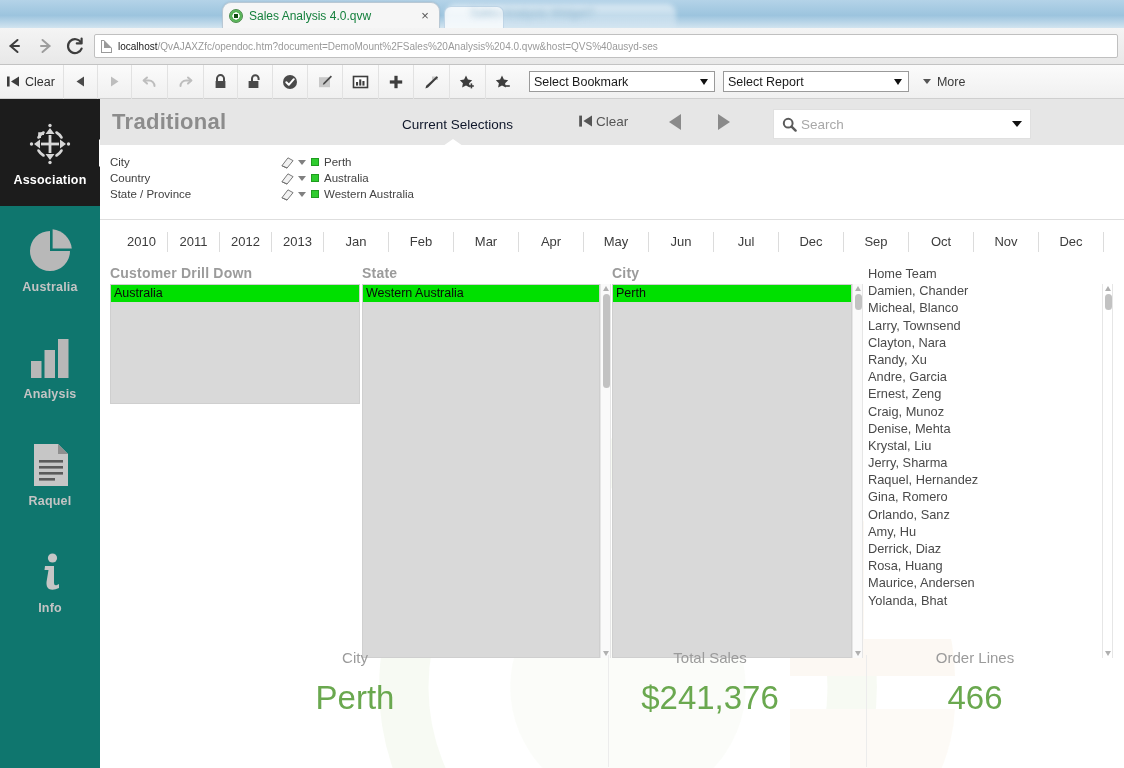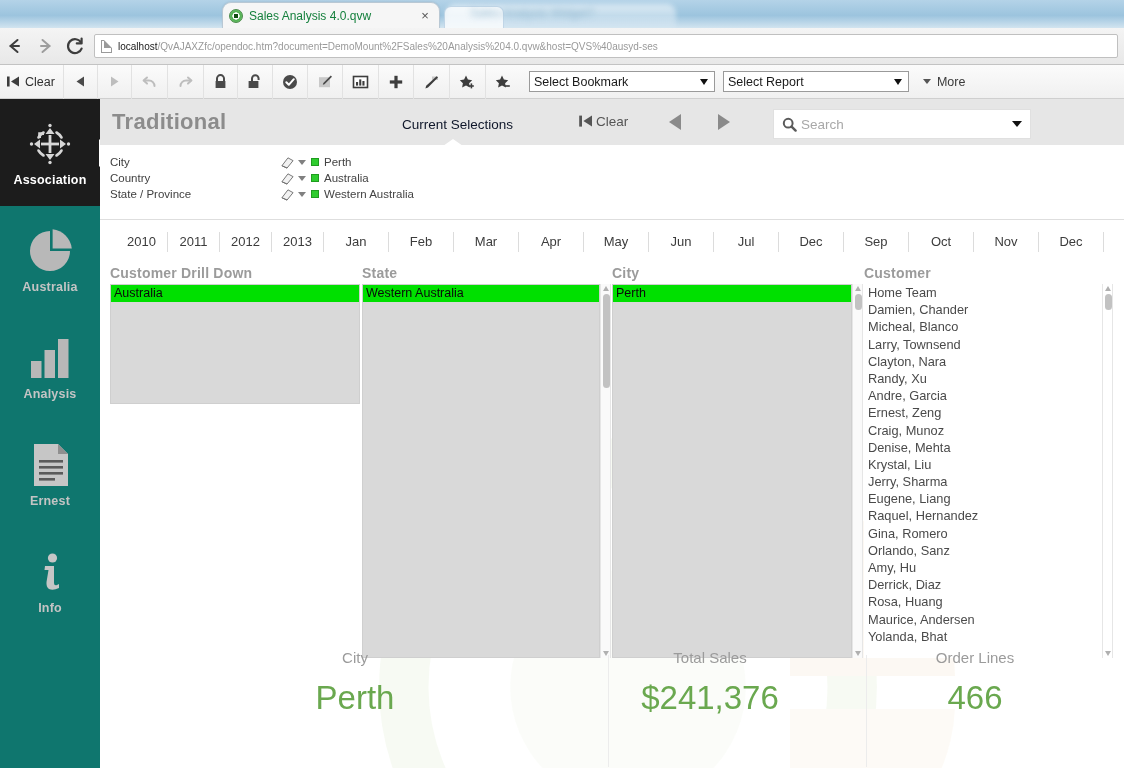--- a/index.html
+++ b/index.html
@@ -467,21 +467,21 @@
     <svg class="side-icon" viewBox="0 0 50 50">
       <path d="M9 4 L33 4 L43 14 L43 46 L9 46 Z" fill="#c6c6c6"></path>
       <path d="M33 4 L43 14 L33 14 Z" fill="#8f8f8f"></path>
       <g fill="#5a5a5a">
         <rect x="14" y="20" width="24" height="2.6"></rect>
         <rect x="14" y="26" width="24" height="2.6"></rect>
         <rect x="14" y="32" width="24" height="2.6"></rect>
         <rect x="14" y="38" width="16" height="2.6"></rect>
       </g>
     </svg>
-    <span class="side-label">Ernest</span>
+    <span class="side-label">Raquel</span>
   </div>
 
   <div class="side-item">
     <svg class="side-icon" viewBox="0 0 50 50">
       <circle cx="27.5" cy="11" r="4.6" fill="#c6c6c6"></circle>
       <path d="M29 19 L29 36 Q29 39 32 38 L34 37 L34 41 Q28 44 24 42 Q21 40 21.5 35 L23.5 23 L19.5 23 L20 19 Z" fill="#c6c6c6"></path>
     </svg>
     <span class="side-label">Info</span>
   </div>
 </div>
@@ -612,35 +612,33 @@
       <div class="lb-row sel">Perth</div>
     </div>
   </div>
   <div class="lb-scroll" style="left:752px; top:185px; height:374px;">
     <span class="ar up"></span>
     <span class="thumb" style="top:10px; height:16px;"></span>
     <span class="ar dn"></span>
   </div>
 
   <div class="lb" style="left:764px; width:236px;">
-    <div class="lb-title">Customer</div>
     <div class="lb-body plain" style="height:374px;" id="customer-rows">
         <div class="lb-row">Home Team</div>
         <div class="lb-row">Damien, Chander</div>
         <div class="lb-row">Micheal, Blanco</div>
         <div class="lb-row">Larry, Townsend</div>
         <div class="lb-row">Clayton, Nara</div>
         <div class="lb-row">Randy, Xu</div>
         <div class="lb-row">Andre, Garcia</div>
         <div class="lb-row">Ernest, Zeng</div>
         <div class="lb-row">Craig, Munoz</div>
         <div class="lb-row">Denise, Mehta</div>
         <div class="lb-row">Krystal, Liu</div>
         <div class="lb-row">Jerry, Sharma</div>
-        <div class="lb-row">Eugene, Liang</div>
         <div class="lb-row">Raquel, Hernandez</div>
         <div class="lb-row">Gina, Romero</div>
         <div class="lb-row">Orlando, Sanz</div>
         <div class="lb-row">Amy, Hu</div>
         <div class="lb-row">Derrick, Diaz</div>
         <div class="lb-row">Rosa, Huang</div>
         <div class="lb-row">Maurice, Andersen</div>
         <div class="lb-row">Yolanda, Bhat</div>
       </div>
   </div>

